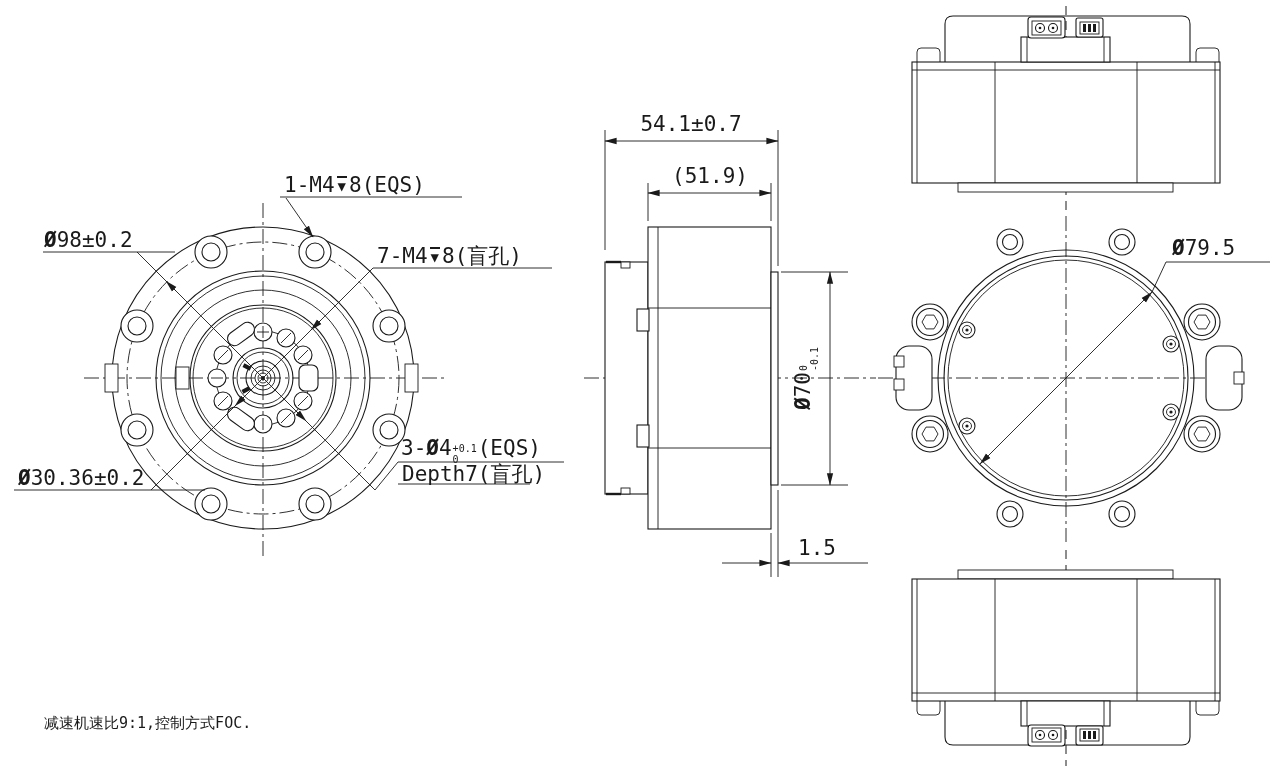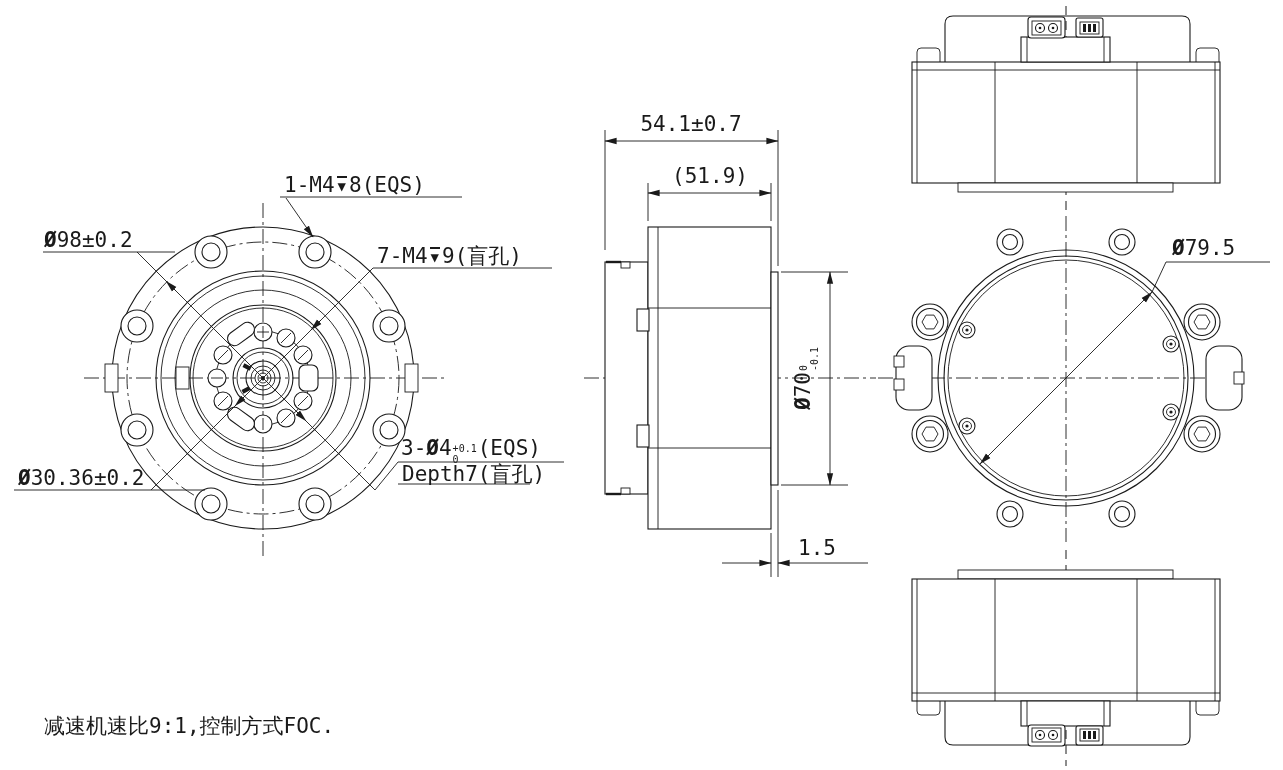--- a/index.html
+++ b/index.html
@@ -14,21 +14,21 @@
   .wht{fill:#fff;}
   .blk{fill:#1a1a1a;stroke:none;}
   .lbl{position:absolute;font-size:21px;line-height:1;white-space:nowrap;letter-spacing:0;}
   .lbl .dia{font-weight:700;}
   .stack{display:inline-flex;flex-direction:column;font-size:10px;line-height:1.05;
          vertical-align:3px;margin:0 1px;}
   .depth{display:inline-block;border-top:2.5px solid #1a1a1a;font-size:14px;line-height:1;
          padding:1px 1px 0 1px;margin:0 2px;vertical-align:1px;}
   .ctr{transform:translateX(-50%);}
   .rot{transform:translate(-50%,-50%) rotate(-90deg);}
-  .note{font-size:21px;}
+  .note{font-size:15px;}
 </style>
 </head>
 <body>
 
 <div class="stage">
 
 <svg width="1283" height="770" viewBox="0 0 1283 770">
   <defs>
     <marker id="arr" viewBox="0 0 12 8" refX="11.5" refY="4" markerWidth="14" markerHeight="9" orient="auto-start-reverse">
       <path d="M0,0.9 L12,4 L0,7.1 z" fill="#1a1a1a"></path>
@@ -326,21 +326,21 @@
     </g>
   </g>
 </svg>
 
 <div class="lbl" style="left:44px;top:230px"><span class="dia">Ø</span><span>98</span><span>±0.2</span></div>
 
 <div class="lbl" style="left:18px;top:468px"><span class="dia">Ø</span><span>30.36</span><span>±0.2</span></div>
 
 <div class="lbl" style="left:284px;top:175px"><span>1-M4</span><span class="depth">▼</span><span>8(EQS)</span></div>
 
-<div class="lbl" style="left:377px;top:246px"><span>7-M4</span><span class="depth">▼</span><span>9(盲孔)</span></div>
+<div class="lbl" style="left:377px;top:246px"><span>7-M4</span><span class="depth">▼</span><span>8(盲孔)</span></div>
 
 <div class="lbl" style="left:401px;top:438px"><span>3-</span><span class="dia">Ø</span><span>4</span><span class="stack">
         <span>+0.1</span>
         <span>0</span>
       </span><span>(EQS)</span></div>
 
 <div class="lbl" style="left:402px;top:464px"><span>Depth7(盲孔)</span></div>
 
 <div class="lbl ctr" style="left:691px;top:114px"><span>54.1±0.7</span></div>
 

